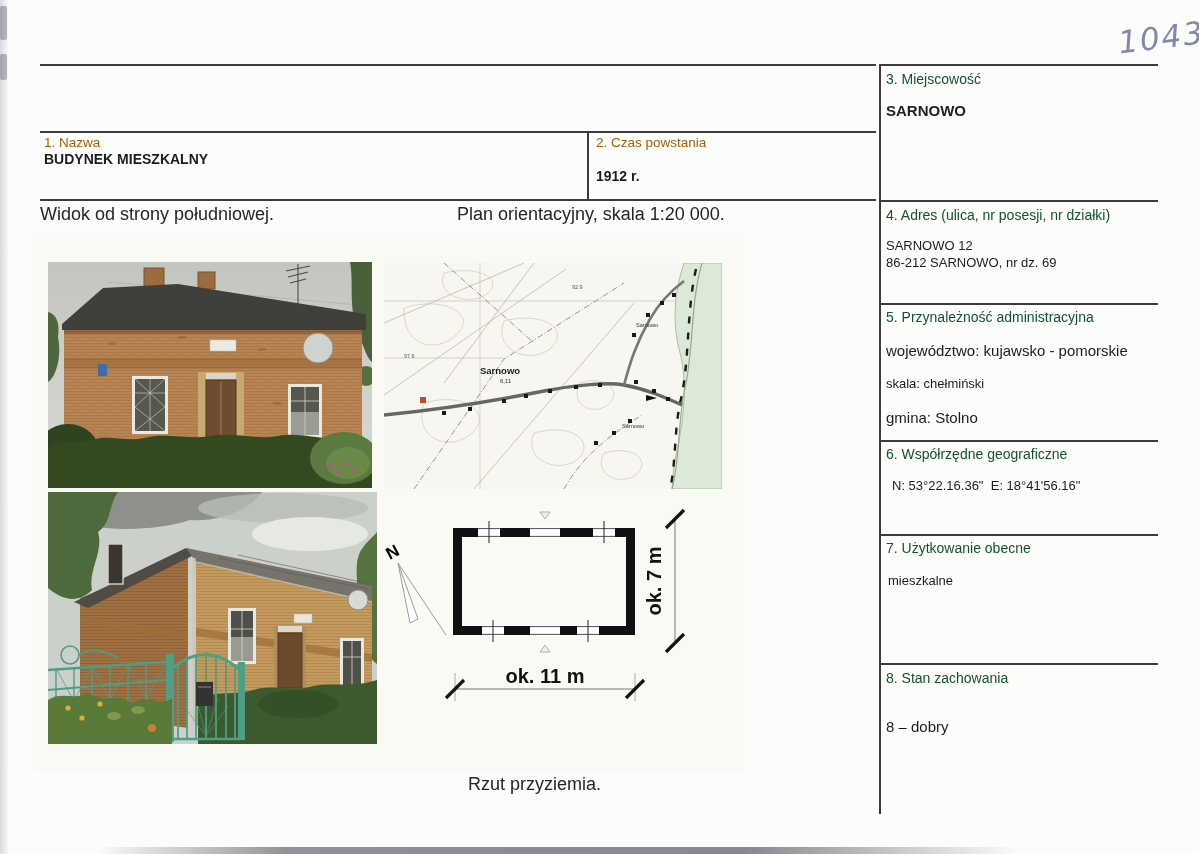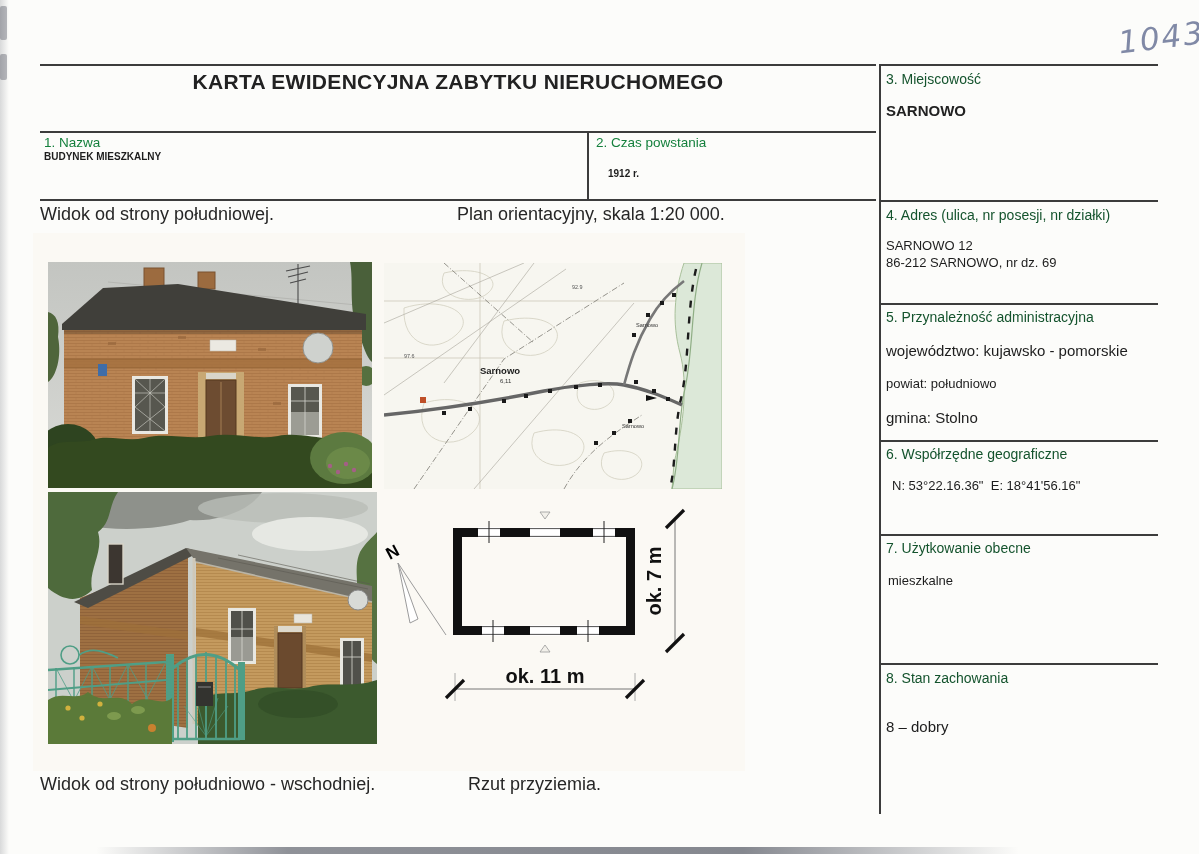--- a/index.html
+++ b/index.html
@@ -10,22 +10,22 @@
   .edge-left{position:absolute;left:0;top:0;width:9px;height:854px;
      background:linear-gradient(90deg,rgba(90,95,105,.22),rgba(90,95,105,0));}
   .edge-left .d1,.edge-left .d2{position:absolute;left:0;width:7px;background:rgba(60,64,78,.35);border-radius:2px;}
   .edge-left .d1{top:6px;height:34px;}
   .edge-left .d2{top:54px;height:26px;}
   .edge-bottom{position:absolute;left:0;top:847px;width:1199px;height:7px;
      background:linear-gradient(90deg,rgba(35,40,55,0) 8%,rgba(35,40,55,.5) 24%,rgba(35,40,55,.55) 62%,rgba(35,40,55,0) 85%);}
   .title{position:absolute;left:40px;top:69px;width:836px;text-align:center;line-height:1.22;}
   .title .t1{font-size:21px;font-weight:bold;letter-spacing:.3px;}
   .title .t2{font-size:17.5px;font-weight:bold;letter-spacing:.2px;}
-  .lbl{font-size:13.5px;color:#15803d;}
-  .val-b{font-size:10px;font-weight:bold;color:#1d1d1d;}
+  .lbl{font-size:13.5px;color:#a16207;}
+  .val-b{font-size:14px;font-weight:bold;color:#1d1d1d;}
   .rlbl{font-size:14px;color:#14532d;}
   .rval{font-size:13px;color:#1d1d1d;}
   .cap{font-size:18px;color:#262626;}
   .hand{position:absolute;left:1118px;top:18px;font-size:31px;font-style:italic;
         color:#8089a6;transform:rotate(-7deg);letter-spacing:2px;font-family:"DejaVu Sans",sans-serif;}
   .paper{position:absolute;left:33px;top:233px;width:712px;height:538px;background:#fbf9f4;}
   .prewrap{white-space:pre-wrap;}
   svg text{font-family:"Liberation Sans",sans-serif;}
 </style>
 </head>
@@ -46,41 +46,40 @@
   <div class="ln" style="left:587px;top:131px;width:2px;height:68px;"></div>
   <div class="ln" style="left:879px;top:64px;width:2px;height:750px;"></div>
   <div class="ln" style="left:879px;top:64px;width:279px;height:2px;"></div>
   <div class="ln" style="left:879px;top:200px;width:279px;height:2px;"></div>
   <div class="ln" style="left:879px;top:303px;width:279px;height:2px;"></div>
   <div class="ln" style="left:879px;top:440px;width:279px;height:2px;"></div>
   <div class="ln" style="left:879px;top:534px;width:279px;height:2px;"></div>
   <div class="ln" style="left:879px;top:663px;width:279px;height:2px;"></div>
 
   <div class="title">
-    <div class="t1">KARTA EWIDENCYJNA ZABYTKU NIERUCHOMEGO</div>
   </div>
 
   <div class="abs lbl" style="left:44px;top:135px;">1. Nazwa</div>
   <div class="abs val-b" style="left:44px;top:151px;">BUDYNEK MIESZKALNY</div>
   <div class="abs lbl" style="left:596px;top:135px;">2. Czas powstania</div>
-  <div class="abs val-b" style="left:596px;top:168px;margin-left:12px;">1912 r.</div>
+  <div class="abs val-b" style="left:596px;top:168px;">1912 r.</div>
 
   <div class="abs cap" style="left:40px;top:204px;">Widok od strony południowej.</div>
   <div class="abs cap" style="left:457px;top:204px;">Plan orientacyjny, skala 1:20 000.</div>
 
   <div class="abs rlbl" style="left:886px;top:71px;">3. Miejscowość</div>
   <div class="abs" style="left:886px;top:102px;font-size:15px;font-weight:bold;">SARNOWO</div>
 
   <div class="abs rlbl" style="left:886px;top:207px;">4. Adres (ulica, nr posesji, nr działki)</div>
   <div class="abs rval" style="left:886px;top:238px;">SARNOWO 12</div>
   <div class="abs rval" style="left:886px;top:255px;">86-212 SARNOWO, nr dz. 69</div>
 
   <div class="abs rlbl" style="left:886px;top:309px;">5. Przynależność administracyjna</div>
   <div class="abs rval" style="left:886px;top:342px;font-size:15px;">województwo: kujawsko - pomorskie</div>
-  <div class="abs rval" style="left:886px;top:376px;">powiat: południowo</div>
+  <div class="abs rval" style="left:886px;top:376px;">skala: chełmiński</div>
   <div class="abs rval" style="left:886px;top:409px;font-size:15px;">gmina: Stolno</div>
 
   <div class="abs rlbl" style="left:886px;top:446px;">6. Współrzędne geograficzne</div>
   <div class="abs rval prewrap" style="left:892px;top:478px;">N: 53°22.16.36"  E: 18°41'56.16"</div>
 
   <div class="abs rlbl" style="left:886px;top:540px;">7. Użytkowanie obecne</div>
   <div class="abs rval" style="left:888px;top:573px;">mieszkalne</div>
 
   <div class="abs rlbl" style="left:886px;top:670px;">8. Stan zachowania</div>
   <div class="abs rval" style="left:886px;top:718px;font-size:15px;">8 – dobry</div>
@@ -323,17 +322,16 @@
       <text x="161" y="178" font-size="20" font-weight="bold" text-anchor="middle" fill="#111">ok. 11 m</text>
     </g>
     <g>
       <line x1="291" y1="14" x2="291" y2="138" stroke="#777" stroke-width="1"></line>
       <line x1="282" y1="23" x2="300" y2="5" stroke="#111" stroke-width="3.2"></line>
       <line x1="282" y1="147" x2="300" y2="129" stroke="#111" stroke-width="3.2"></line>
       <text x="277" y="76" font-size="20" font-weight="bold" text-anchor="middle" fill="#111" transform="rotate(-90 277,76)">ok. 7 m</text>
     </g>
   </svg>
 
-  <div class="abs cap" style="left:40px;top:774px;">Widok od strony południowo - wschodniej.</div>
   <div class="abs cap" style="left:468px;top:774px;">Rzut przyziemia.</div>
 
   <div class="edge-bottom"></div>
 </div>
 
 </body></html>

